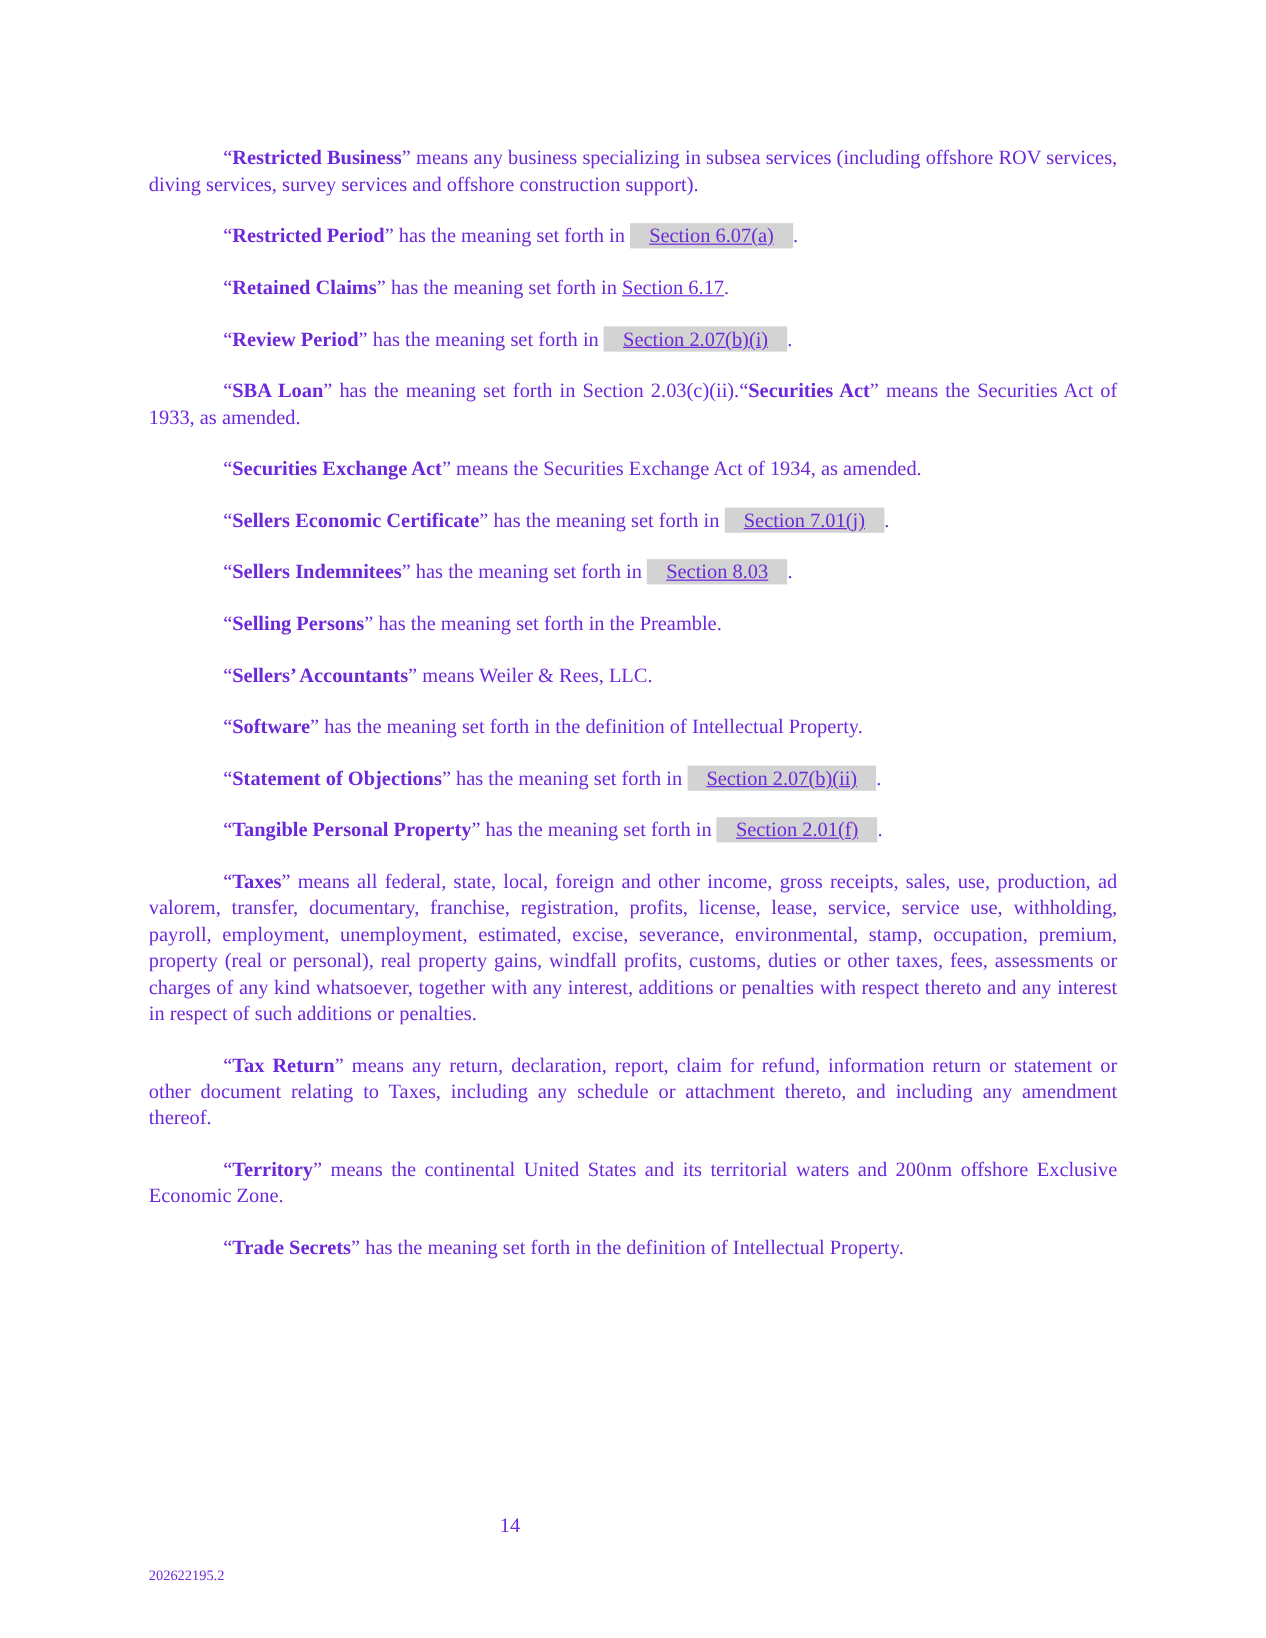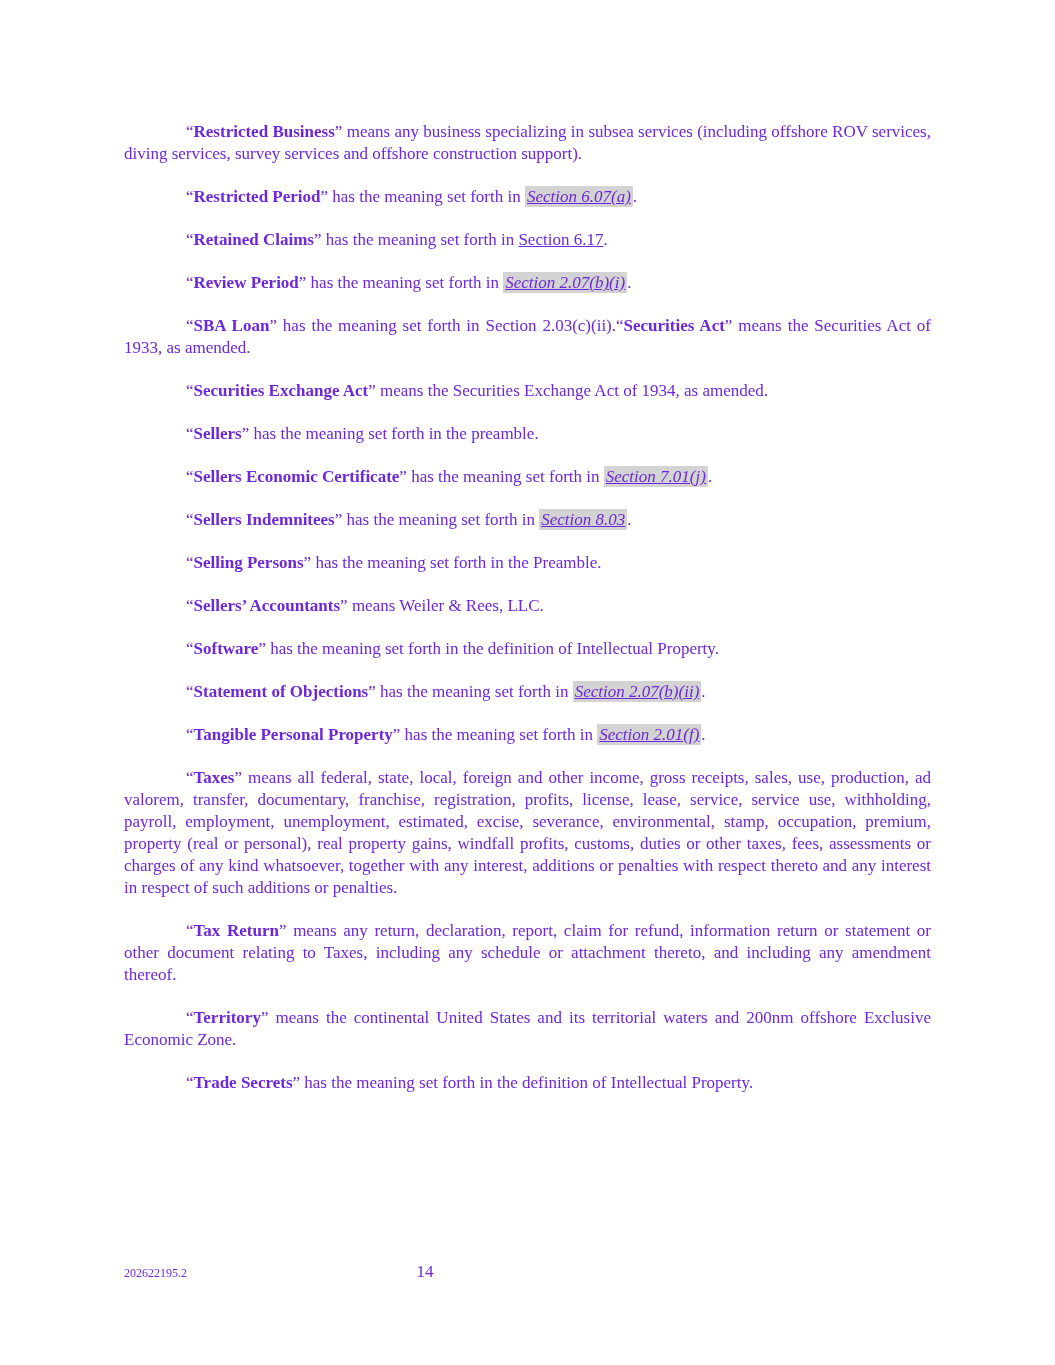--- a/index.html
+++ b/index.html
@@ -24,25 +24,25 @@
     font-size: 17px;
     line-height: 22px;
   }
   .content p {
     margin: 0 0 21px 0;
     text-indent: 62px;
     text-align: justify;
   }
   .b { font-weight: bold; }
   .u { text-decoration: underline; }
-  .h { background-color: var(--highlight, #d3d3d3); padding: 1px 2px; font-style: italic; }
+  .h { background-color: var(--highlight, #d3d3d3); padding: 1px 16px; }
   .footer-docnum {
     position: absolute;
     left: 124px;
-    top: 1266px;
+    top: 1306px;
     font-size: 12px;
     line-height: 14px;
     font-family: Liberation Serif, serif;
   }
   .footer-pagenum {
     position: absolute;
     left: 0;
     top: 1262px;
     width: 850px;
     text-align: center;
@@ -54,21 +54,20 @@
 <body>
 
 <div class="page">
   <div class="content">
       <p><span>“</span><span class="b">Restricted Business</span><span>” means any business specializing in subsea services (including offshore ROV services, diving services, survey services and offshore construction support).</span></p>
       <p><span>“</span><span class="b">Restricted Period</span><span>” has the meaning set forth in </span><span class="u h">Section 6.07(a)</span><span>.</span></p>
       <p><span>“</span><span class="b">Retained Claims</span><span>” has the meaning set forth in </span><span class="u">Section 6.17</span><span>.</span></p>
       <p><span>“</span><span class="b">Review Period</span><span>” has the meaning set forth in </span><span class="u h">Section 2.07(b)(i)</span><span>.</span></p>
       <p><span>“</span><span class="b">SBA Loan</span><span>” has the meaning set forth in Section 2.03(c)(ii).“</span><span class="b">Securities Act</span><span>” means the Securities Act of 1933, as amended.</span></p>
       <p><span>“</span><span class="b">Securities Exchange Act</span><span>” means the Securities Exchange Act of 1934, as amended.</span></p>
-      <p><span>“</span><span class="b">Sellers</span><span>” has the meaning set forth in the preamble.</span></p>
       <p><span>“</span><span class="b">Sellers Economic Certificate</span><span>” has the meaning set forth in </span><span class="u h">Section 7.01(j)</span><span>.</span></p>
       <p><span>“</span><span class="b">Sellers Indemnitees</span><span>” has the meaning set forth in </span><span class="u h">Section 8.03</span><span>.</span></p>
       <p><span>“</span><span class="b">Selling Persons</span><span>” has the meaning set forth in the Preamble.</span></p>
       <p><span>“</span><span class="b">Sellers’ Accountants</span><span>” means Weiler &amp; Rees, LLC.</span></p>
       <p><span>“</span><span class="b">Software</span><span>” has the meaning set forth in the definition of Intellectual Property.</span></p>
       <p><span>“</span><span class="b">Statement of Objections</span><span>” has the meaning set forth in </span><span class="u h">Section 2.07(b)(ii)</span><span>.</span></p>
       <p><span>“</span><span class="b">Tangible Personal Property</span><span>” has the meaning set forth in </span><span class="u h">Section 2.01(f)</span><span>.</span></p>
       <p><span>“</span><span class="b">Taxes</span><span>” means all federal, state, local, foreign and other income, gross receipts, sales, use, production, ad valorem, transfer, documentary, franchise, registration, profits, license, lease, service, service use, withholding, payroll, employment, unemployment, estimated, excise, severance, environmental, stamp, occupation, premium, property (real or personal), real property gains, windfall profits, customs, duties or other taxes, fees, assessments or charges of any kind whatsoever, together with any interest, additions or penalties with respect thereto and any interest in respect of such additions or penalties.</span></p>
       <p><span>“</span><span class="b">Tax Return</span><span>” means any return, declaration, report, claim for refund, information return or statement or other document relating to Taxes, including any schedule or attachment thereto, and including any amendment thereof.</span></p>
       <p><span>“</span><span class="b">Territory</span><span>” means the continental United States and its territorial waters and 200nm offshore Exclusive Economic Zone.</span></p>

